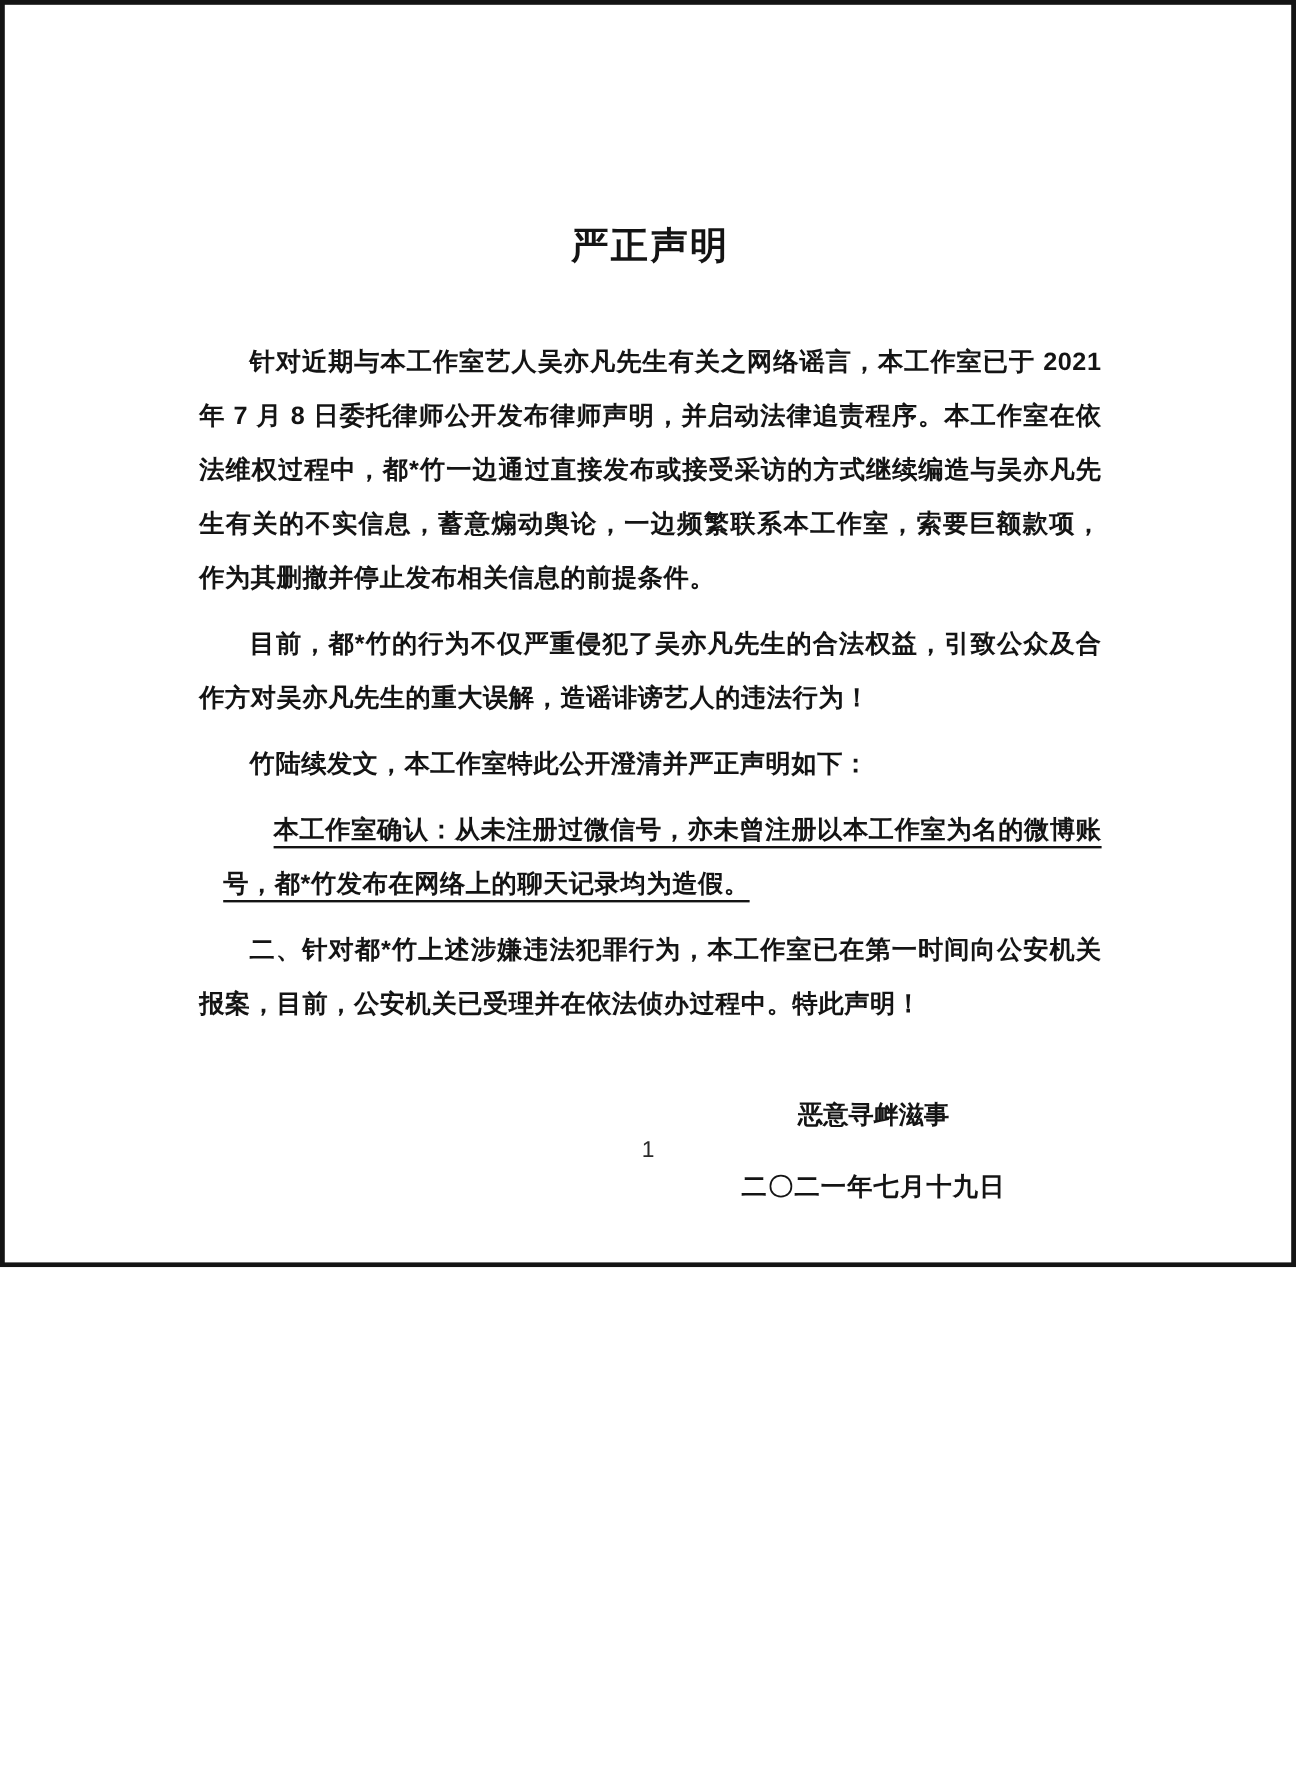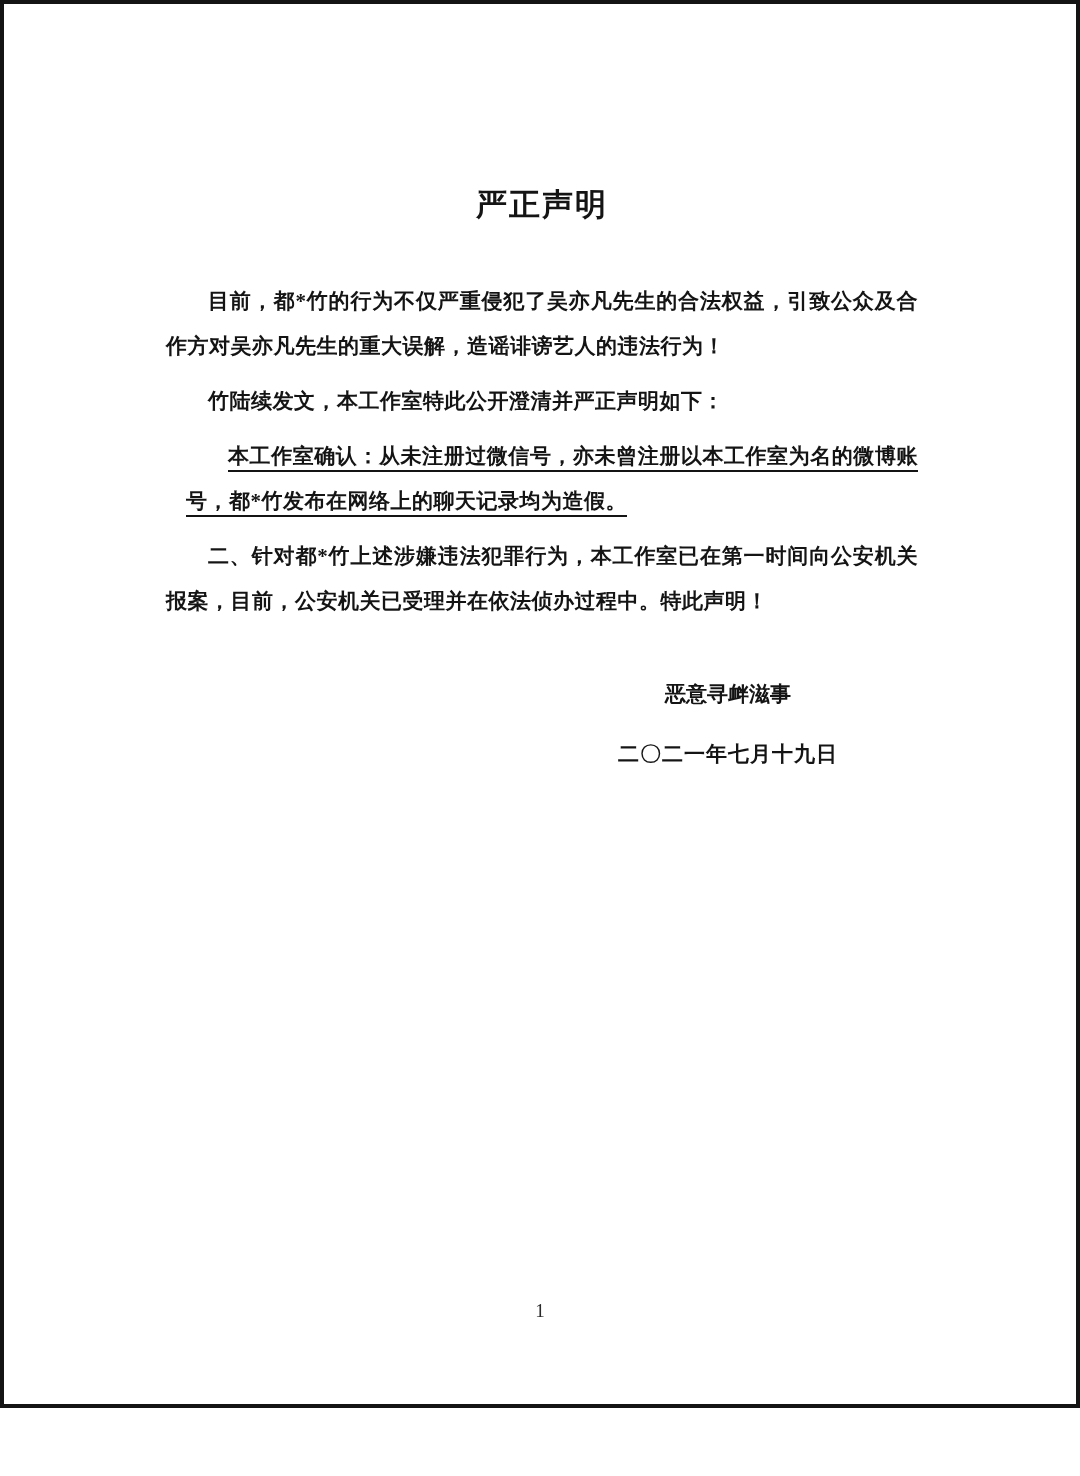--- a/index.html
+++ b/index.html
@@ -2,26 +2,26 @@
 <html><head>
 <meta charset="utf-8">
 <style>
   html, body {
     margin: 0;
     padding: 0;
     background: #ffffff;
   }
   .page {
     width: 1080px;
-    height: 1408px;
+    height: 1056px;
     box-sizing: border-box;
     border: 4px solid #141414;
     background: #ffffff;
     position: relative;
-    font-family: Liberation Serif, serif;
+    font-family: Liberation Sans, sans-serif;
     color: #141414;
     overflow: hidden;
   }
   .content {
     padding: 182px 158px 0 162px;
   }
   .doc-title {
     margin: 0 0 55px 0;
     text-align: center;
     font-size: 31px;
@@ -72,20 +72,21 @@
   }
 </style>
 </head>
 <body>
 
 <div class="page">
   <div class="content">
 
     <h1 class="doc-title">严正声明</h1>
 
+    <p class="para">针对近期与本工作室艺人吴亦凡先生有关之网络谣言，本工作室已于 2021 年 7 月 8 日委托律师公开发布律师声明，并启动法律追责程序。本工作室在依法维权过程中，都*竹一边通过直接发布或接受采访的方式继续编造与吴亦凡先生有关的不实信息，蓄意煽动舆论，一边频繁联系本工作室，索要巨额款项，作为其删撤并停止发布相关信息的前提条件。</p>
 
     <p class="para">目前，都*竹的行为不仅严重侵犯了吴亦凡先生的合法权益，引致公众及合作方对吴亦凡先生的重大误解，造谣诽谤艺人的违法行为！</p>
 
     <p class="para">竹陆续发文，本工作室特此公开澄清并严正声明如下：</p>
 
 
     <p class="para underlined">本工作室确认：从未注册过微信号，亦未曾注册以本工作室为名的微博账号，都*竹发布在网络上的聊天记录均为造假。</p>
 
 
     <p class="para">二、针对都*竹上述涉嫌违法犯罪行为，本工作室已在第一时间向公安机关报案，目前，公安机关已受理并在依法侦办过程中。特此声明！</p>

